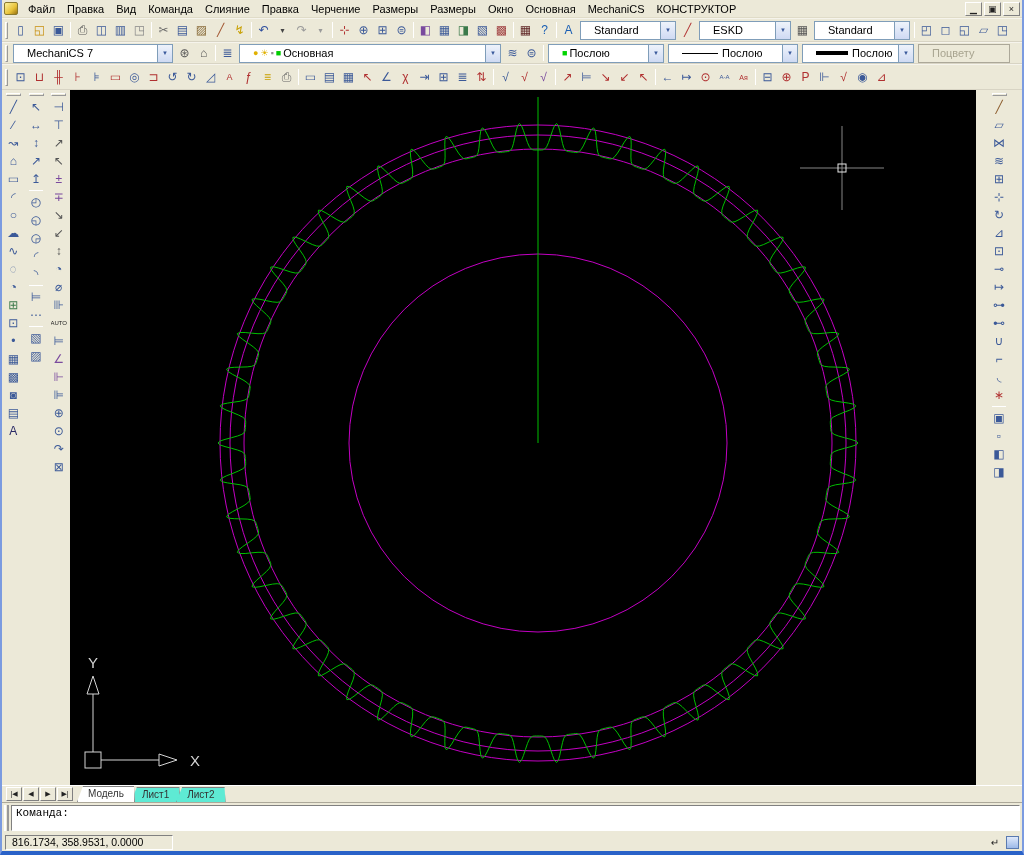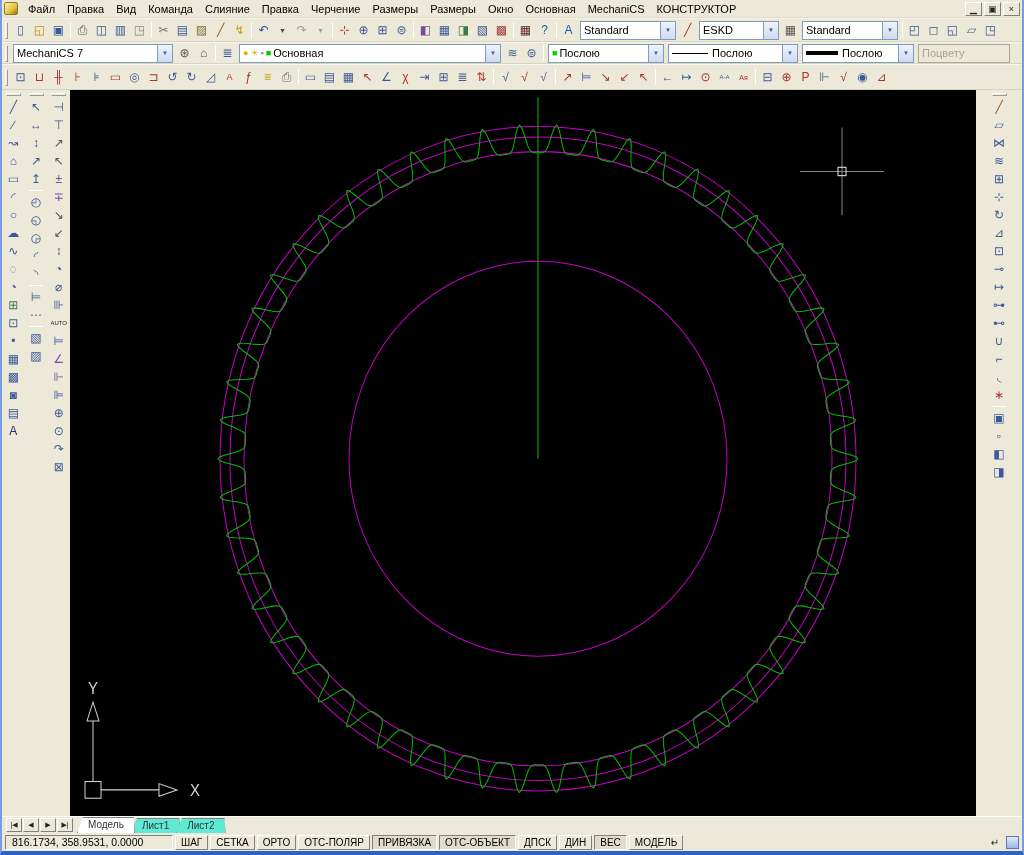--- a/index.html
+++ b/index.html
@@ -22,21 +22,21 @@
   
   .tbrow { display:flex; align-items:center; background:#ece9d8;
            border-top:1px solid #f6f4ec; border-bottom:1px solid #d8d4c4; }
   .row2 { height:24px; } .row3 { height:22px; } .row4 { height:26px; }
   .ico { display:inline-flex; width:19px; height:18px; align-items:center; justify-content:center;
          font-size:12px; color:#3b5998; border:1px solid transparent; cursor:default; flex:none;
          overflow:hidden; white-space:nowrap; }
   .sep { width:1px; height:16px; background:#aca899; border-right:1px solid #fff; margin:0 2px; flex:none; }
   .handle { width:3px; height:17px; border:1px solid; border-color:#fff #999 #999 #fff; margin:0 3px; flex:none; }
   .combo { display:inline-flex; align-items:center; height:19px; background:#fff;
-           border:1px solid #7f9db9; font-size:11px; padding-left:3px; margin:0 2px; flex:none; }
+           border:1px solid #7f9db9; font-size:11px; padding-left:13px; margin:0 2px; flex:none; }
   .combo-text { flex:1; overflow:hidden; white-space:nowrap; }
   .combo-btn { width:15px; height:17px; font-size:6px; display:flex; align-items:center; justify-content:center;
                background:linear-gradient(#eef3fb,#cfdaf3); border-left:1px solid #7f9db9; color:#3a5a9c; }
   .combo.disabled { background:#ece9d8; color:#a8a490; border-color:#aca899; }
   .chip { font-size:9px; margin-right:2px; line-height:1; }
   .lt-sample { width:36px; height:1px; background:#000; margin-right:4px; flex:none; }
   .lw-sample { width:32px; height:4px; background:#000; margin-right:4px; flex:none; }
   
   .main { flex:1; display:flex; min-height:0; }
   .dock { background:#ece9d8; display:flex; padding:2px 1px; }
@@ -140,21 +140,21 @@
         <span class="ico" style="color: rgb(90, 31, 31);">▦</span>
         <span class="ico" style="color: rgb(26, 95, 180);">?</span>
       </div>
     <div class="sep"></div>
     <span class="ico" style="color:#1a5fb4">A</span>
     <div class="combo" style="width:96px">
       <span class="combo-text">Standard</span>
       <span class="combo-btn">▼</span>
     </div>
     <span class="ico" style="color:#b03030">╱</span>
-    <div class="combo" style="width:80px">
+    <div class="combo" style="width:92px">
       <span class="combo-text">ESKD</span>
       <span class="combo-btn">▼</span>
     </div>
     <span class="ico" style="color:#555">▦</span>
     <div class="combo" style="width:96px">
       <span class="combo-text">Standard</span>
       <span class="combo-btn">▼</span>
     </div>
     <div class="sep"></div>
     <div style="display:flex;align-items:center;">
@@ -404,35 +404,29 @@
         <span class="vcrbtn">▶</span>
         <span class="vcrbtn">▶|</span>
       </div>
     <div style="display:flex;align-items:flex-end;">
         <span class="tab active">Модель</span>
         <span class="tab">Лист1</span>
         <span class="tab">Лист2</span>
       </div>
   </div>
 
+  <div class="cmd">
+    <div class="cmd-grip"></div>
+    <div class="cmd-win">
+      <div>Команда:</div>
+    </div>
+  </div>
 
   <div class="statusbar">
     <div class="coords">816.1734, 358.9531, 0.0000</div>
-    <div style="display:flex;gap:2px;">
-        <span class="sbtn">ШАГ</span>
-        <span class="sbtn">СЕТКА</span>
-        <span class="sbtn">ОРТО</span>
-        <span class="sbtn">ОТС-ПОЛЯР</span>
-        <span class="sbtn pressed">ПРИВЯЗКА</span>
-        <span class="sbtn pressed">ОТС-ОБЪЕКТ</span>
-        <span class="sbtn">ДПСК</span>
-        <span class="sbtn">ДИН</span>
-        <span class="sbtn pressed">ВЕС</span>
-        <span class="sbtn">МОДЕЛЬ</span>
-      </div>
     <div class="st-spacer"></div>
     <div class="tray">
       <span class="ico" style="color:#222">↵</span>
       <div class="tray-box"></div>
     </div>
   </div>
 
 </div>
 
 </body></html>

